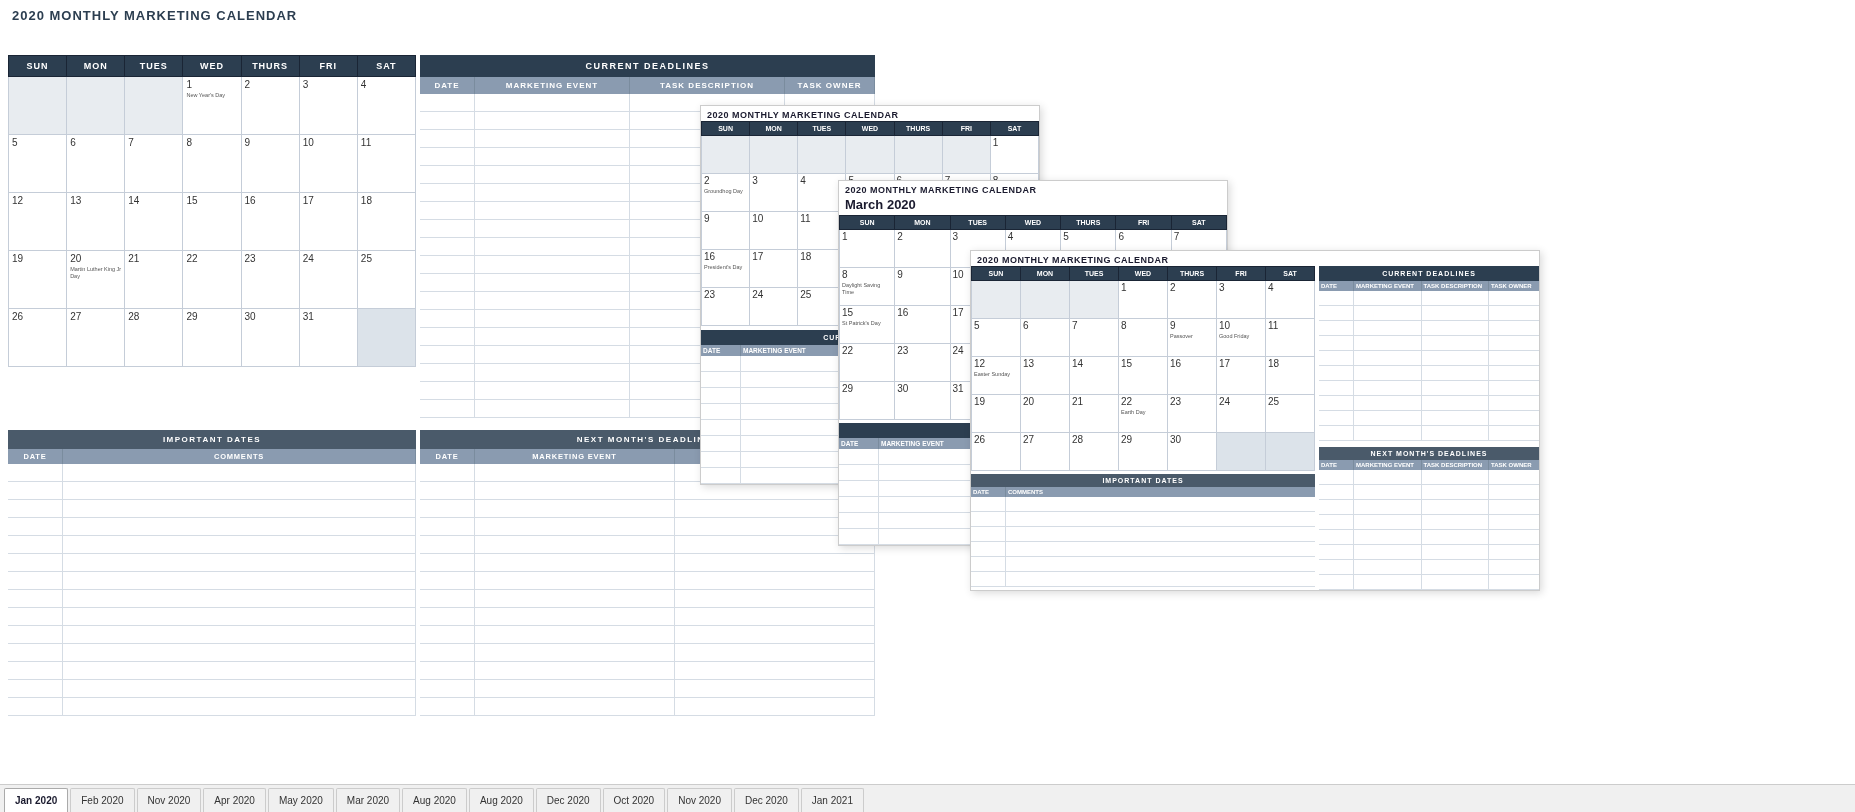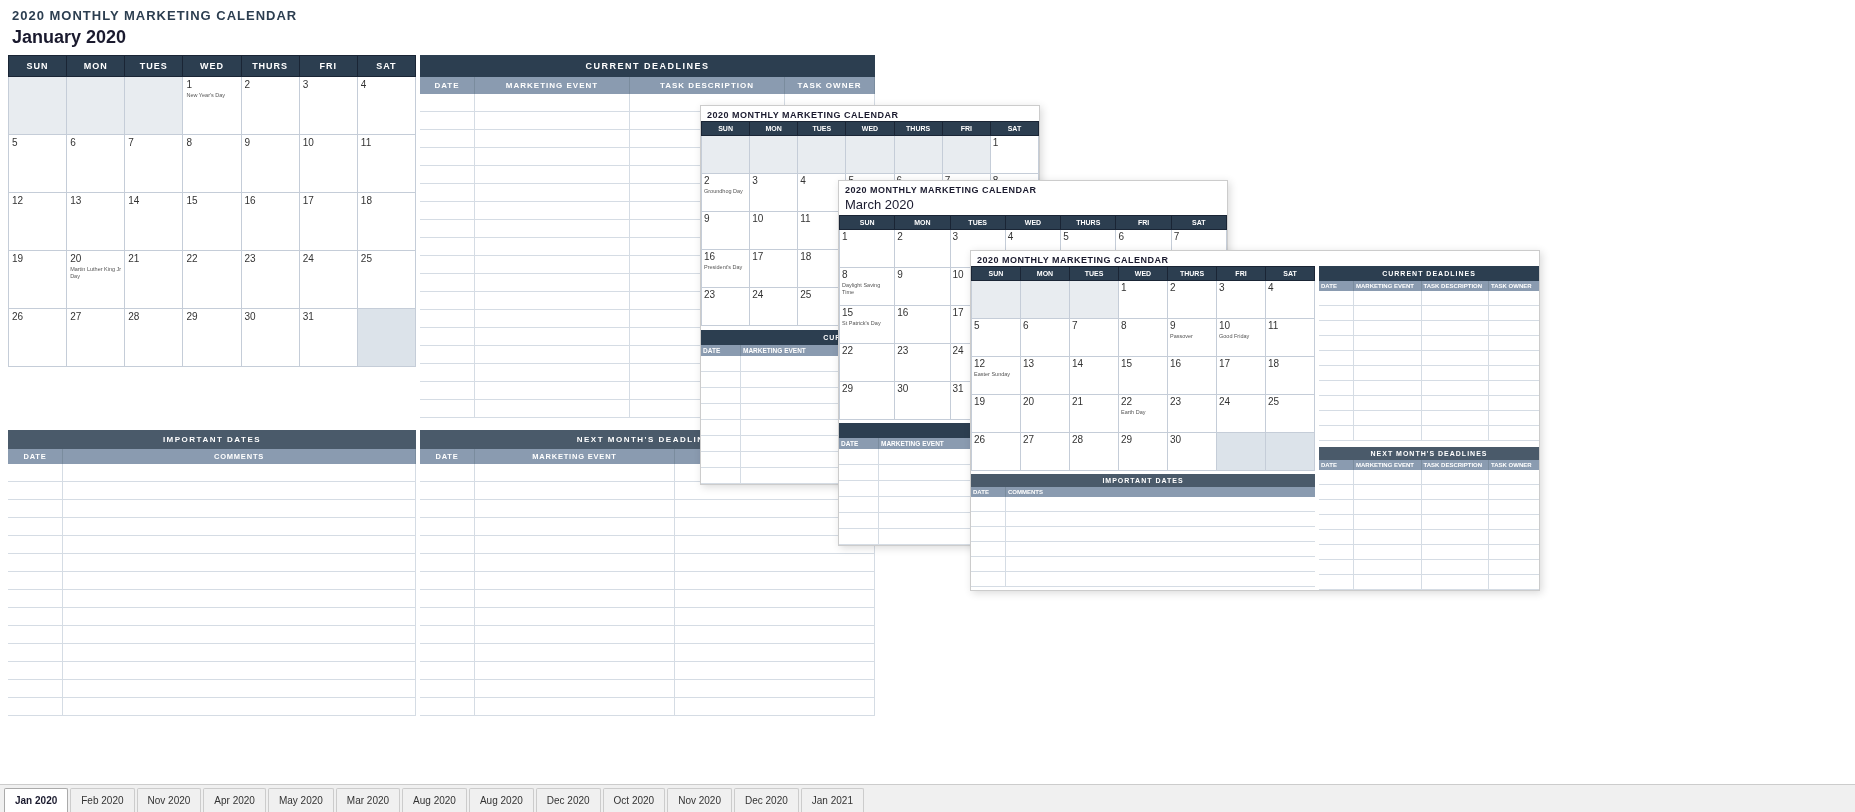--- a/index.html
+++ b/index.html
@@ -264,21 +264,20 @@
       text-align: center;
       border-right: 1px solid #7a8c9e;
     }
   </style>
 </head>
 <body>
 
 <div class="main-area">
 
   <div class="app-title">2020 MONTHLY MARKETING CALENDAR</div>
-  <div class="month-title">January 2020</div>
 
   <div class="calendar-section">
     <table class="calendar-grid">
       <thead>
         <tr>
           <th>SUN</th>
           <th>MON</th>
           <th>TUES</th>
           <th>WED</th>
           <th>THURS</th>
@@ -838,21 +837,21 @@
             <div style="width: 40px; border-right: 1px solid rgb(213, 220, 228); font-size: 6px; padding: 1px;">&nbsp;</div>
             <div style="flex: 1 1 0%; border-right: 1px solid rgb(213, 220, 228); font-size: 6px; padding: 1px;">&nbsp;</div>
             <div style="flex: 1 1 0%; font-size: 6px; padding: 1px;">&nbsp;</div>
           </div>
         </div>
     </div>
   </div>
 
   <div class="stacked-panel" style="top:180px; left:838px; width:390px;">
     <div style="font-size:9px; font-weight:bold; letter-spacing:0.5px; padding:4px 6px 1px 6px; color:#1a1a2e;">2020 MONTHLY MARKETING CALENDAR</div>
-    <div style="font-size:13px; font-weight:normal; padding:1px 6px 3px 6px; color:#1a1a2e;">March 2020</div>
+    <div style="font-size:13px; font-weight:bold; padding:1px 6px 3px 6px; color:#1a1a2e;">March 2020</div>
     <table class="mini-calendar">
       <thead>
         <tr>
           <th>SUN</th>
           <th>MON</th>
           <th>TUES</th>
           <th>WED</th>
           <th>THURS</th>
           <th>FRI</th>
           <th>SAT</th>

